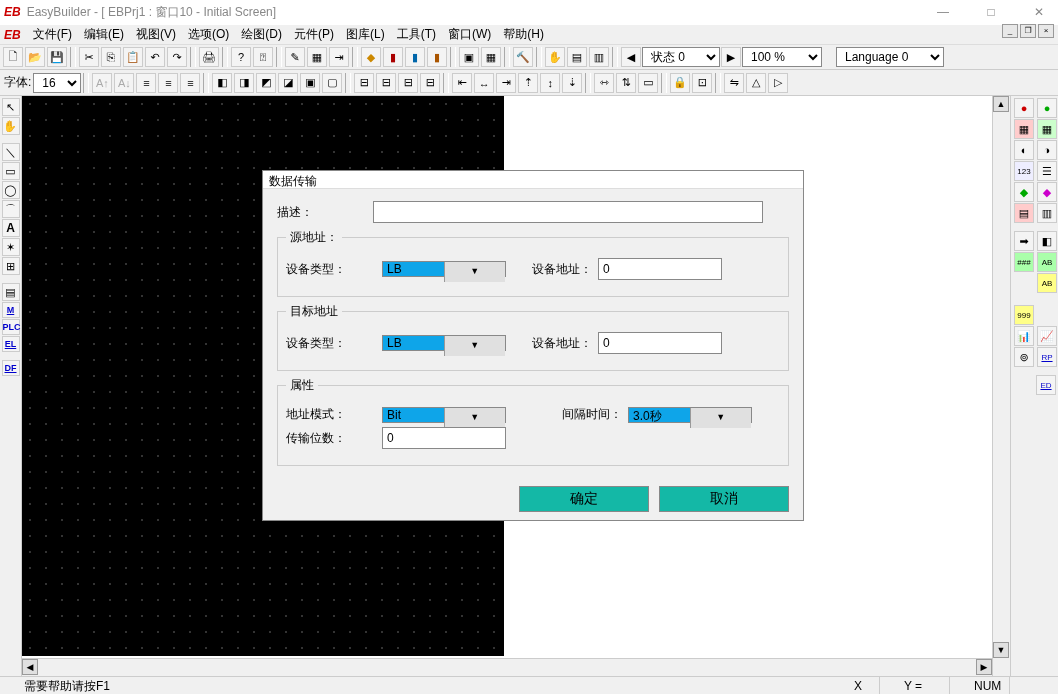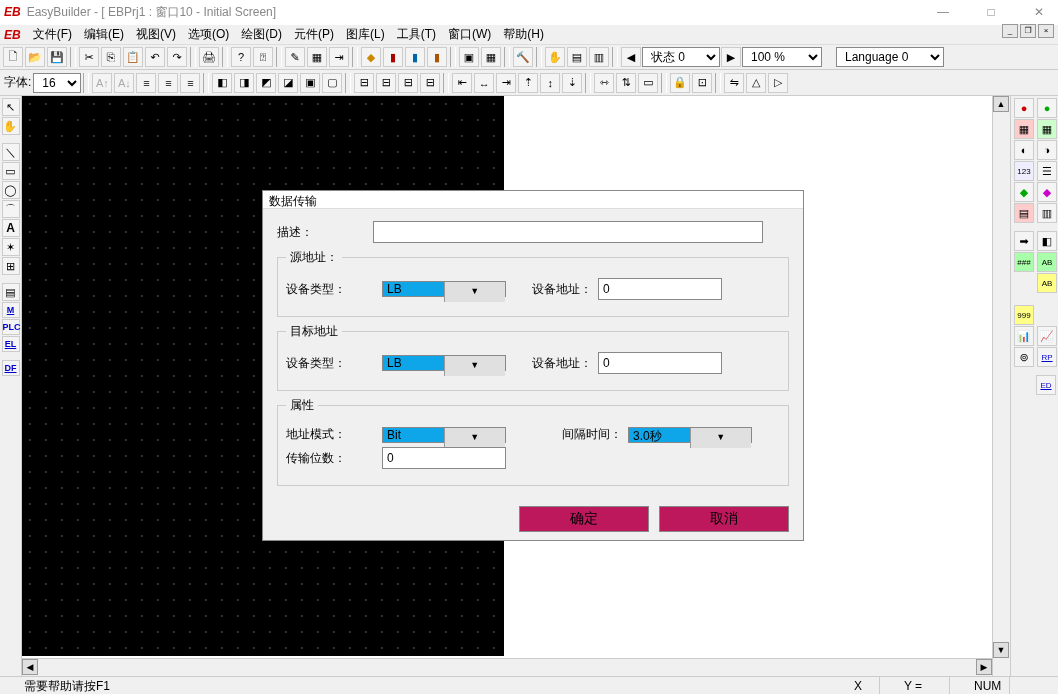--- a/index.html
+++ b/index.html
@@ -44,34 +44,34 @@
 .vscroll .arrow.down { bottom: 18px; }
 .hscroll { height: 18px; background: #f0f0f0; border-top: 1px solid #ccc; position: absolute; left: 22px; right: 66px; bottom: 0; }
 .hscroll .arrow { width: 16px; height: 16px; border: 1px solid #999; background: #e0e0e0; position: absolute; top: 0; font-size: 9px; text-align: center; line-height: 14px; cursor: pointer; }
 .hscroll .arrow.left { left: 0; }
 .hscroll .arrow.right { right: 0; }
 
 .statusbar { position: absolute; left: 0; right: 0; bottom: 0; height: 18px; background: #f0f0f0; border-top: 1px solid #ccc; display: flex; align-items: center; font-size: 11px; }
 .statusbar .cell { padding: 0 24px; border-right: 1px solid #ccc; height: 100%; line-height: 18px; }
 
 
-.dialog { position: absolute; left: 262px; top: 170px; width: 542px; background: #f0f0f0; border: 1px solid #888; z-index: 100; padding-bottom: 8px; margin-top: 20px; }
+.dialog { position: absolute; left: 262px; top: 170px; width: 542px; background: #f0f0f0; border: 1px solid #888; z-index: 100; padding-bottom: 8px; }
 .dialog-title { height: 18px; background: #fff; padding: 2px 6px; font-size: 12px; border-bottom: 1px solid #ddd; }
 .dialog-body { padding: 8px 14px; }
 .form-row { display: flex; align-items: center; margin: 4px 0; }
 .form-label { width: 90px; text-align: left; margin-right: 6px; }
 .form-label2 { width: 70px; text-align: right; margin-right: 6px; }
 .form-input { flex: 0 0 auto; height: 22px; border: 1px solid #888; background: #fff; padding: 0 4px; }
 fieldset { border: 1px solid #ccc; padding: 8px 8px 12px; margin: 6px 0; }
 fieldset legend { padding: 0 4px; }
 .form-combo { height: 16px; border: 1px solid #888; background: #0ea5e9; display: flex; }
 .form-combo span { flex: 1; padding: 0 4px; }
 .form-combo .dd { width: 16px; height: 20px; background: #e0e0e0; border-left: 1px solid #999; text-align: center; font-size: 9px; line-height: 18px; }
 .dialog-buttons { display: flex; justify-content: flex-end; gap: 10px; padding: 6px 14px 0; }
-.dlg-btn { width: 130px; height: 26px; border: 1px solid #888; background: #be185d; cursor: pointer; display: flex; align-items: center; justify-content: center; font-size: 14px; }
+.dlg-btn { width: 130px; height: 26px; border: 1px solid #888; background: #14b8a6; cursor: pointer; display: flex; align-items: center; justify-content: center; font-size: 14px; }
 </style>
 </head>
 <body>
 
 <div class="titlebar">
   <span class="logo">EB</span>
   <span class="title">EasyBuilder - [   EBPrj1  :  窗口10  -  Initial Screen]</span>
   <div class="win-btns">
     <span class="win-btn">—</span>
     <span class="win-btn">□</span>

